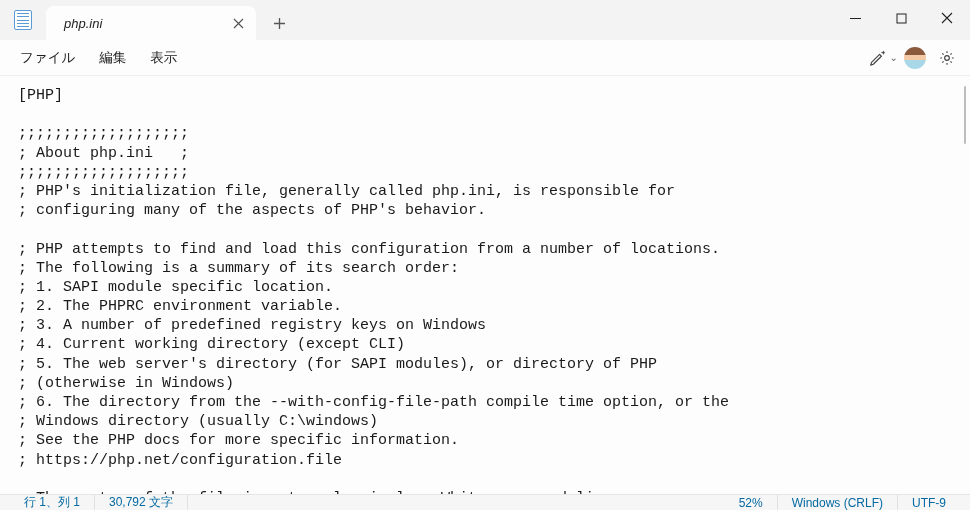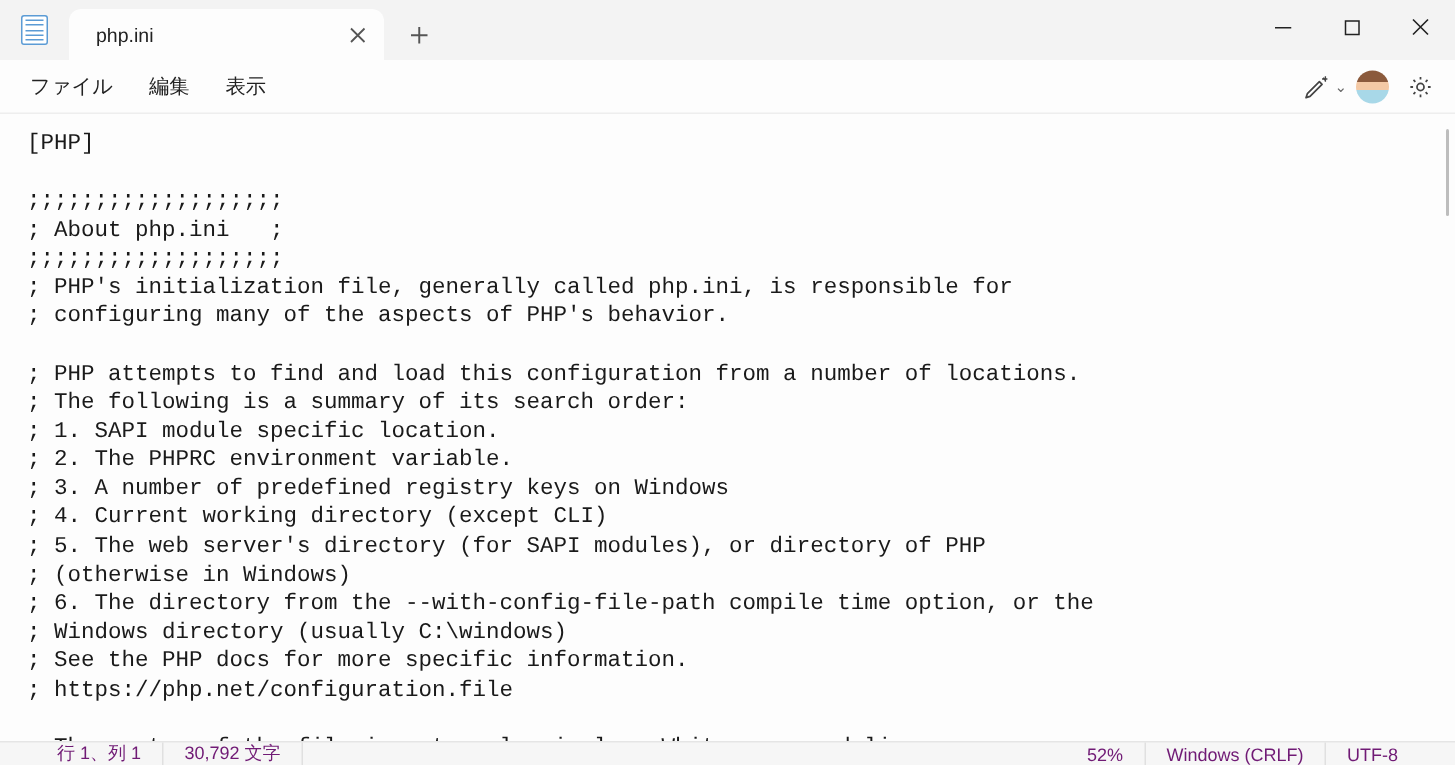--- a/index.html
+++ b/index.html
@@ -45,20 +45,21 @@
   .tab {
     display: flex;
     align-items: center;
     height: 34px;
     margin-top: 6px;
     padding: 0 10px 0 18px;
     background: #fdfdfd;
     border-radius: 8px 8px 0 0;
     min-width: 210px;
     position: relative;
+    font-style: italic;
   }
   .tab-title {
     font-size: 13px;
     color: #222;
     flex: 1;
   }
   .tab-close {
     width: 16px;
     height: 16px;
     display: flex;
@@ -153,23 +154,23 @@
     height: 58px;
     background: #bdbdbd;
     border-radius: 1px;
   }
   .statusbar {
     height: 16px;
     background: #f6f6f6;
     display: flex;
     align-items: center;
     font-size: 12px;
-    color: #701a75;
+    color: #0369a1;
     border-top: 1px solid #e5e5e5;
-    padding: 0 24px;
+    padding: 0 10px;
   }
   .status-cell {
     padding: 0 14px;
     border-right: 1px solid #e0e0e0;
     height: 100%;
     display: flex;
     align-items: center;
   }
   .status-cell:last-child { border-right: none; }
   .status-spacer { flex: 1; }
@@ -269,14 +270,14 @@
 ; Section headers (e.g. [Foo]) are also silently ignored, even though</pre>
   <div class="scroll-indicator"></div>
 </div>
 
 <div class="statusbar">
   <div class="status-cell">行 1、列 1</div>
   <div class="status-cell">30,792 文字</div>
   <div class="status-spacer"></div>
   <div class="status-cell">52%</div>
   <div class="status-cell">Windows (CRLF)</div>
-  <div class="status-cell">UTF-8</div>
+  <div class="status-cell">UTF-9</div>
 </div>
 
 </body></html>

